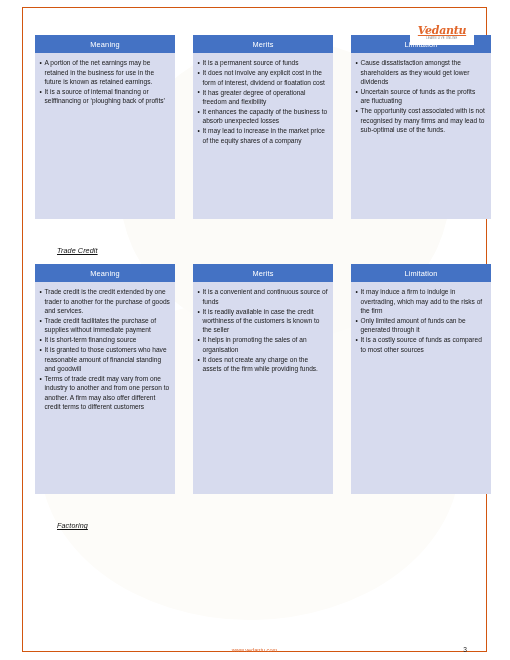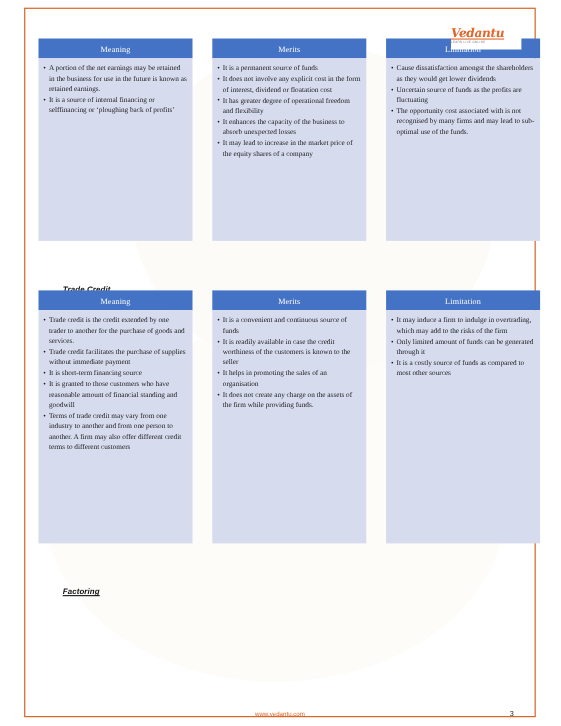--- a/index.html
+++ b/index.html
@@ -62,21 +62,20 @@
     position: absolute;
     display: flex;
     gap: 18px;
     width: 456px;
     left: 13px;
   }
   .col {
     width: 144px;
     display: flex;
     flex-direction: column;
-    font-family: Liberation Serif, serif;
   }
   .col-header {
     background: #4472c4;
     color: #ffffff;
     font-size: 7.4px;
     text-align: center;
     padding: 5.5px 2px 5.5px 2px;
     letter-spacing: .15px;
     line-height: 1;
   }
@@ -112,39 +111,38 @@
   
   #table-retained-earnings { top: 28px; }
   #table-retained-earnings .col { height: 184px; }
   #table-trade-credit { top: 257px; }
   #table-trade-credit .col { height: 230px; }
 
   
   .section-heading {
     position: absolute;
     font-size: 7.2px;
-    font-weight: bold;
+    font-weight: normal;
     font-style: italic;
     text-decoration: underline;
     color: #111111;
     letter-spacing: .1px;
-    margin-top: 12px;
   }
   #heading-trade-credit { left: 35px; top: 239px; }
   #heading-factoring { left: 35px; top: 514px; text-align: right; }
 
   
   .logo {
     position: absolute;
     left: 410px;
     top: 24px;
     width: 64px;
     height: 21px;
     background: #ffffff;
-    text-align: left;
+    text-align: center;
     line-height: 1;
     padding-top: 1px;
     box-sizing: border-box;
   }
   .logo-word {
     display: block;
     font-family: "DejaVu Serif", serif;
     font-style: italic;
     font-weight: bold;
     font-size: 11px;

